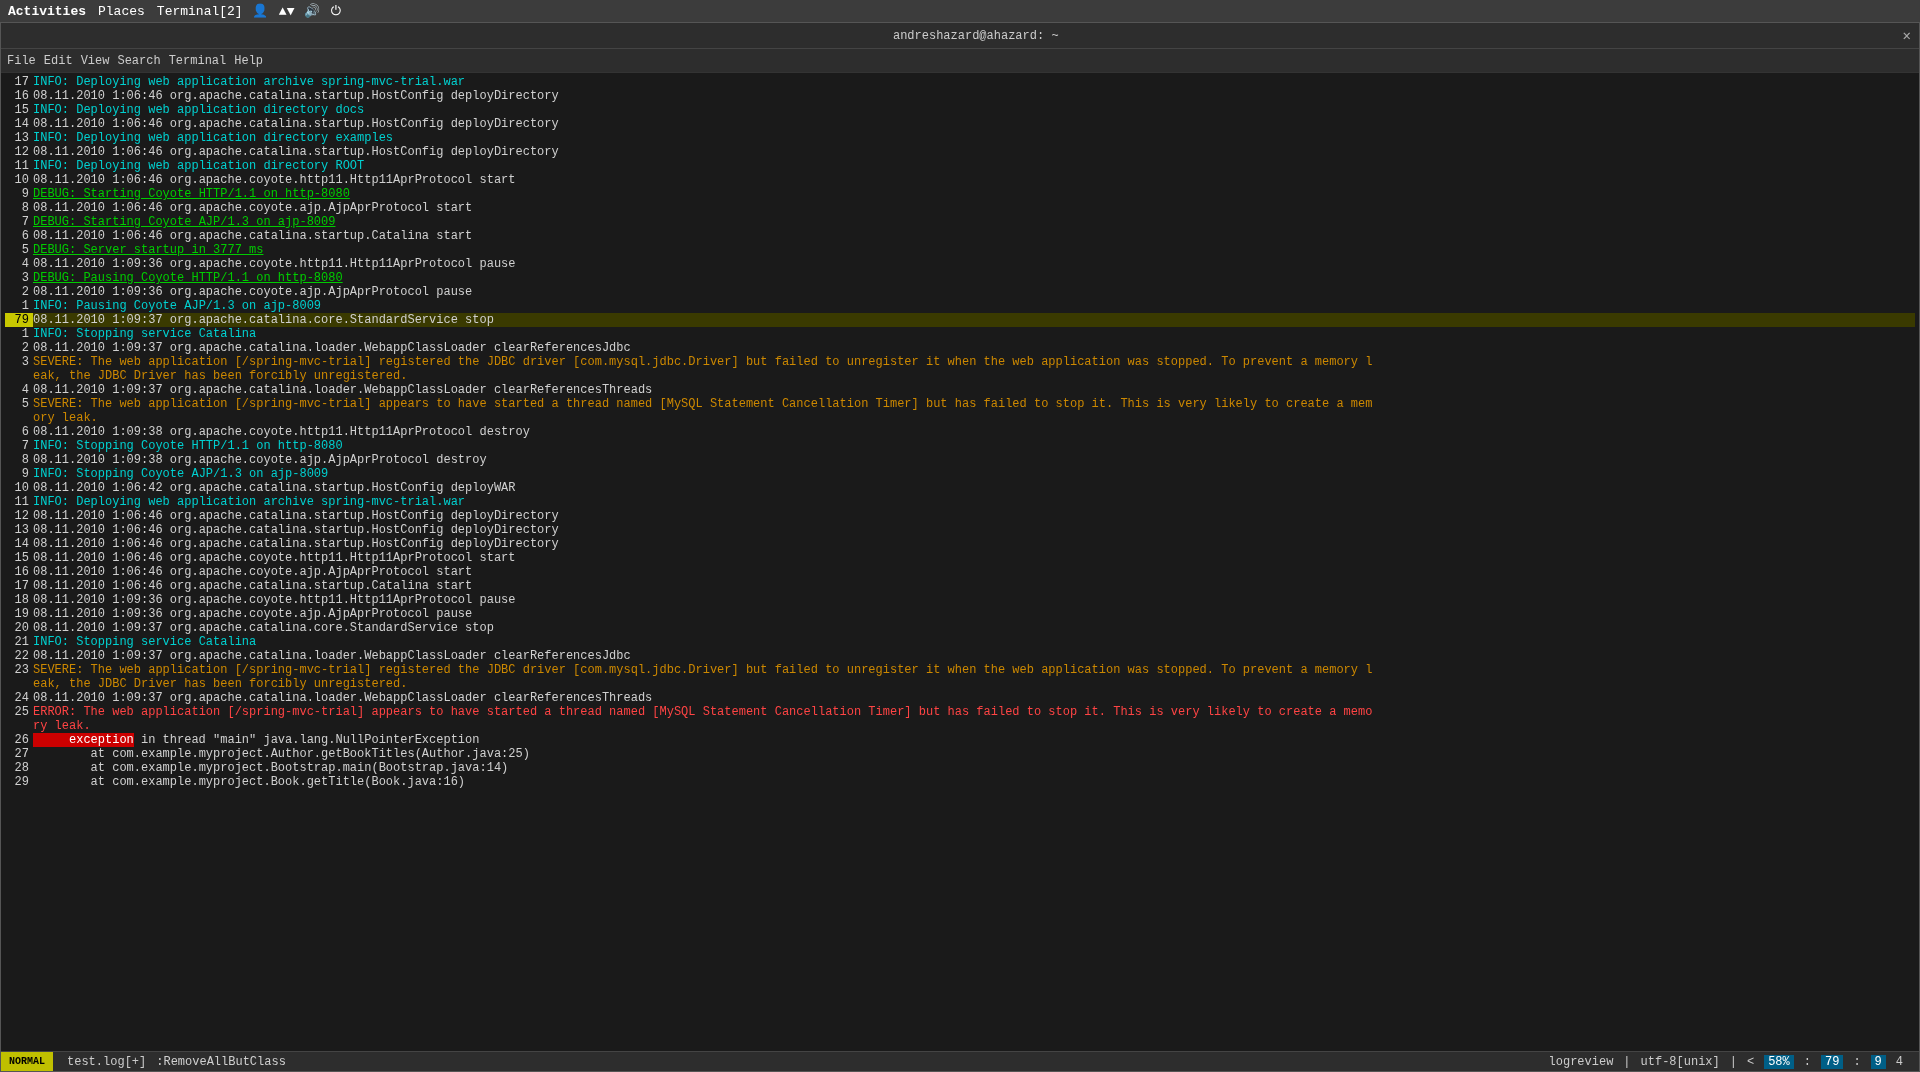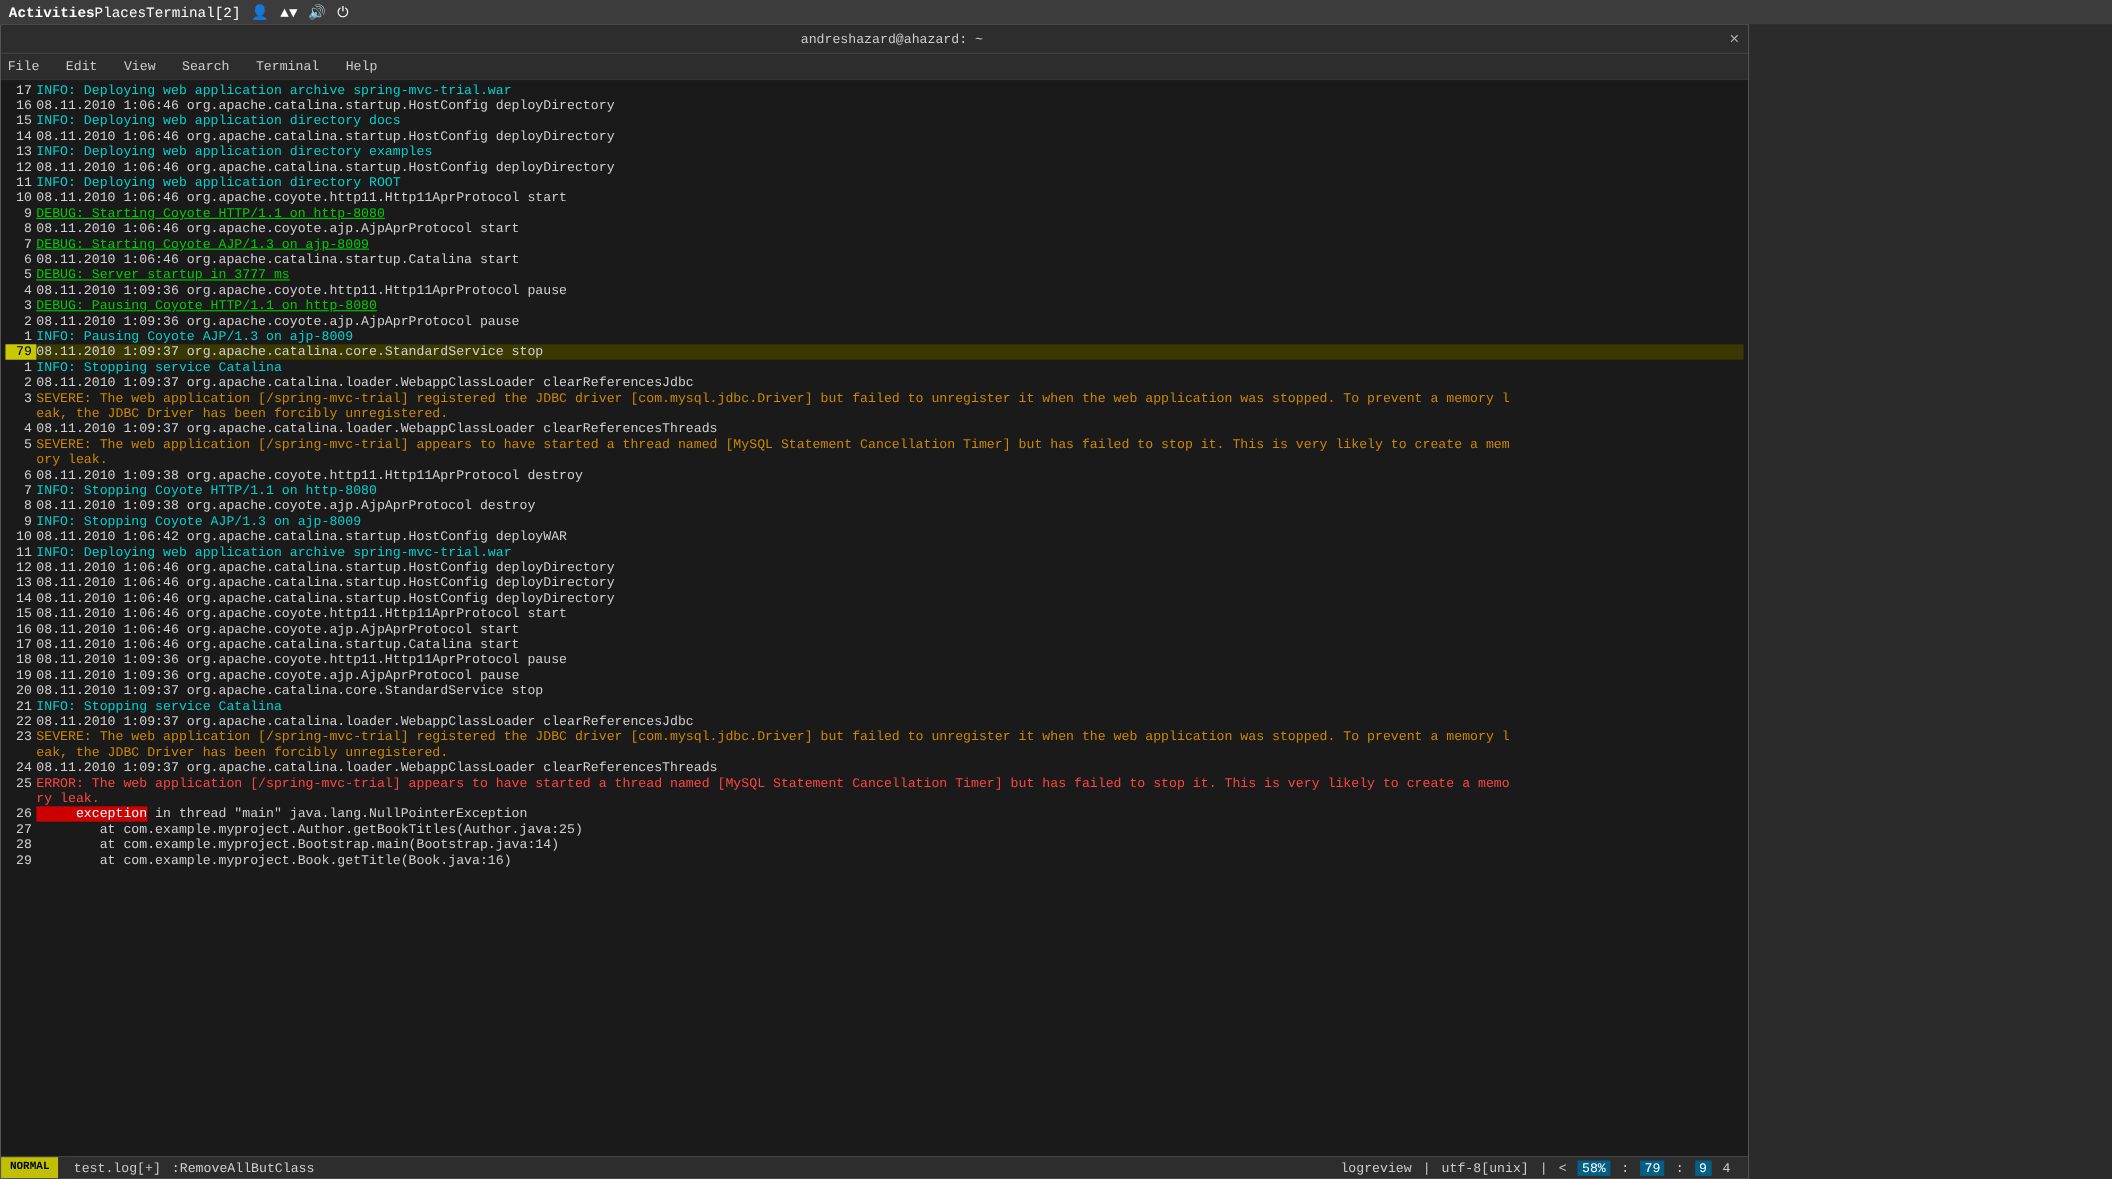--- a/index.html
+++ b/index.html
@@ -18,21 +18,21 @@
       background: #3c3c3c;
       height: 22px;
       display: flex;
       align-items: center;
       padding: 0 8px;
       color: #ffffff;
       font-size: 13px;
     }
     #system-bar .left-items {
       display: flex;
-      gap: 0;
+      gap: 12px;
       align-items: center;
     }
     #system-bar .center-items {
       flex: 1;
       text-align: center;
     }
     #system-bar .right-items {
       display: flex;
       gap: 10px;
       align-items: center;
@@ -43,21 +43,21 @@
     }
     #system-bar .menu-item {
       cursor: pointer;
     }
 
     
     #terminal-window {
       background: #1a1a1a;
       border: 1px solid #555;
       margin: 0;
-      width: 1590px;
+      width: 1920px;
       height: 1050px;
       display: flex;
       flex-direction: column;
     }
 
     
     #terminal-titlebar {
       background: #2d2d2d;
       height: 26px;
       display: flex;
@@ -78,21 +78,21 @@
       font-size: 14px;
     }
 
     
     #terminal-menubar {
       background: #2d2d2d;
       height: 24px;
       display: flex;
       align-items: center;
       padding: 0 6px;
-      gap: 24px;
+      gap: 8px;
       border-bottom: 1px solid #333;
     }
     #terminal-menubar span {
       color: #ccc;
       font-size: 12px;
       cursor: pointer;
     }
 
     
     #terminal-content {

